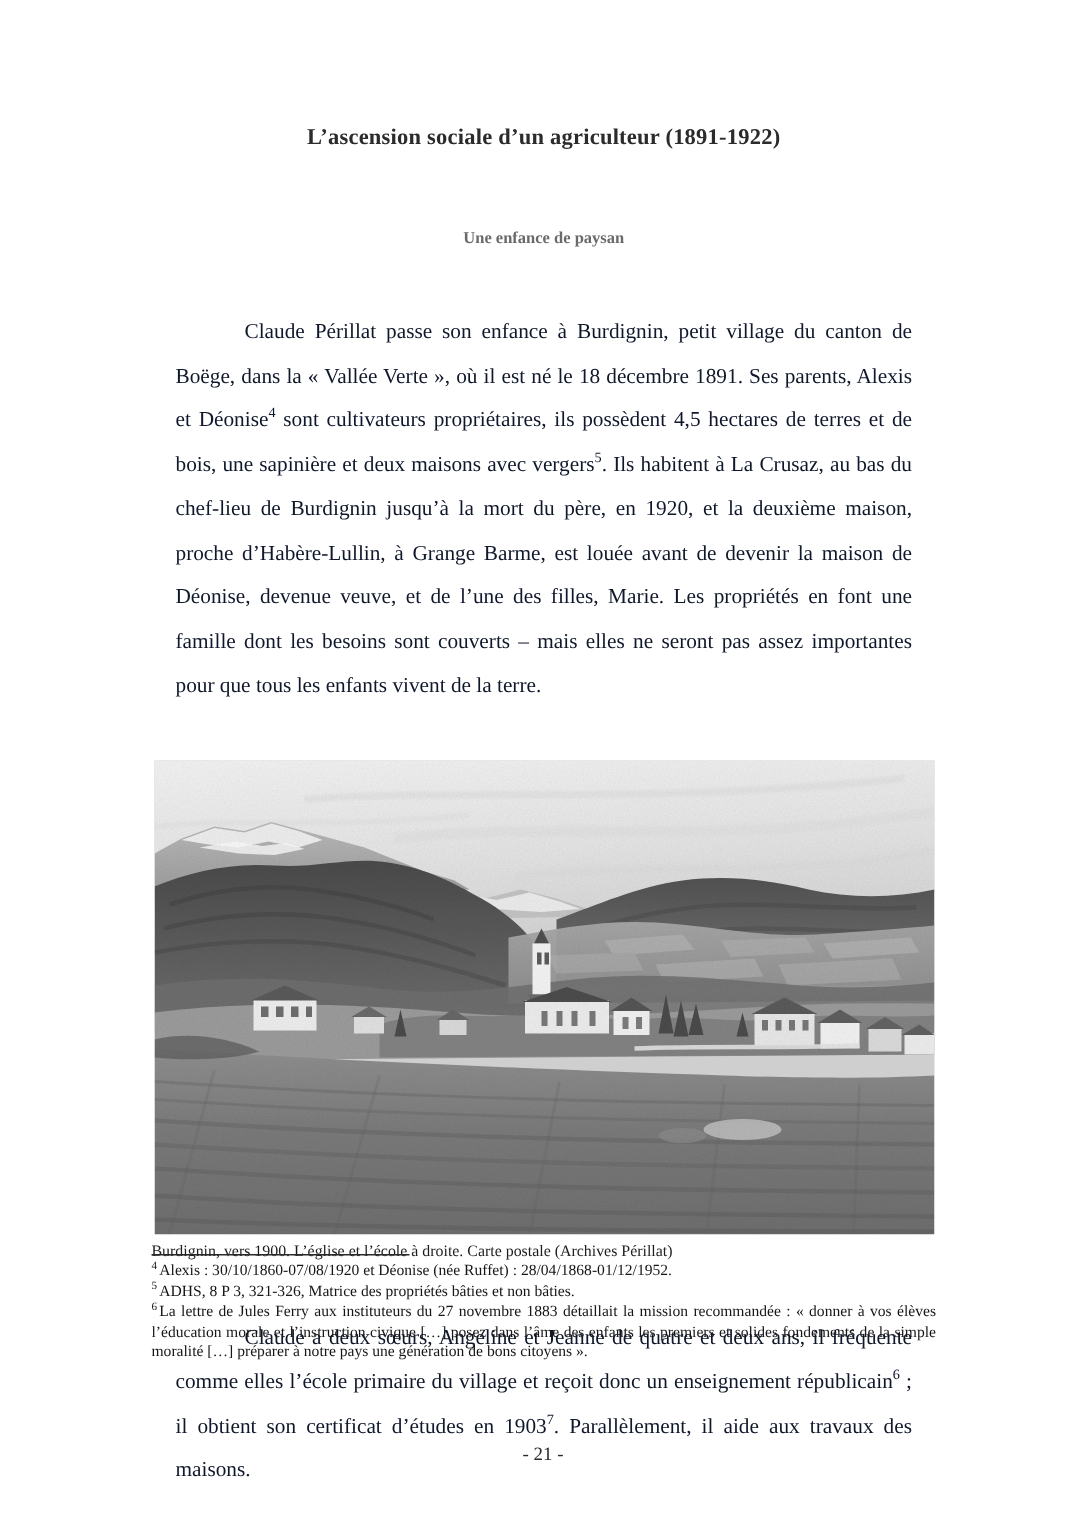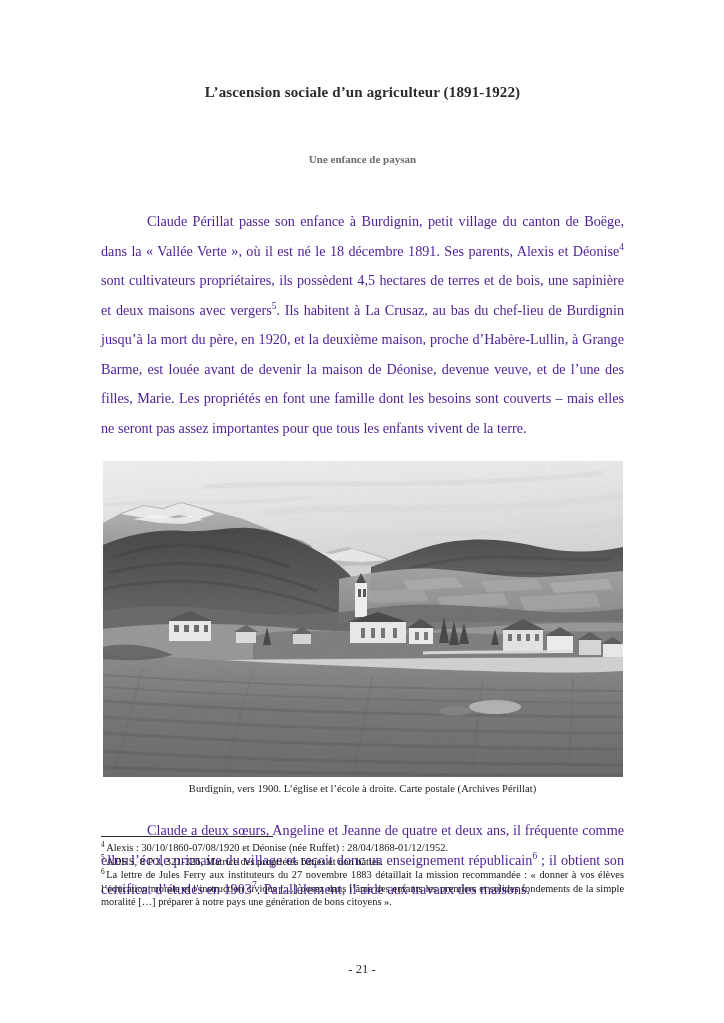--- a/index.html
+++ b/index.html
@@ -45,26 +45,26 @@
     margin: 18px;
     padding-top: 34px;
     font-size: 11px;
     font-weight: bold;
     text-align: center;
     color: #6a6a6a;
   }
 
   
   .para {
-    margin: 0;
+    margin: 16px;
     font-size: 14.2px;
     line-height: 29.5px;
     text-align: justify;
     text-indent: 46px;
-    color: #4c1d95;
+    color: #0f172a;
   }
   .para-1 { padding-top: 24px; }
   .para-2 { padding-top: 22px; }
 
   sup.fn {
     font-size: 9.5px;
     vertical-align: super;
     line-height: 0;
   }
 
@@ -79,21 +79,21 @@
     margin: 0 auto;
     background: #cfcfcf;
     overflow: hidden;
     position: relative;
   }
   .photo-frame svg { display: block; }
   .figure-caption {
     margin: 0;
     padding-top: 6px;
     font-size: 10.6px;
-    text-align: center;
+    text-align: left;
     color: #1d1d1d;
   }
 
   
   .footnotes {
     position: absolute;
     left: 101px;
     top: 836px;
     width: 523px;
   }

